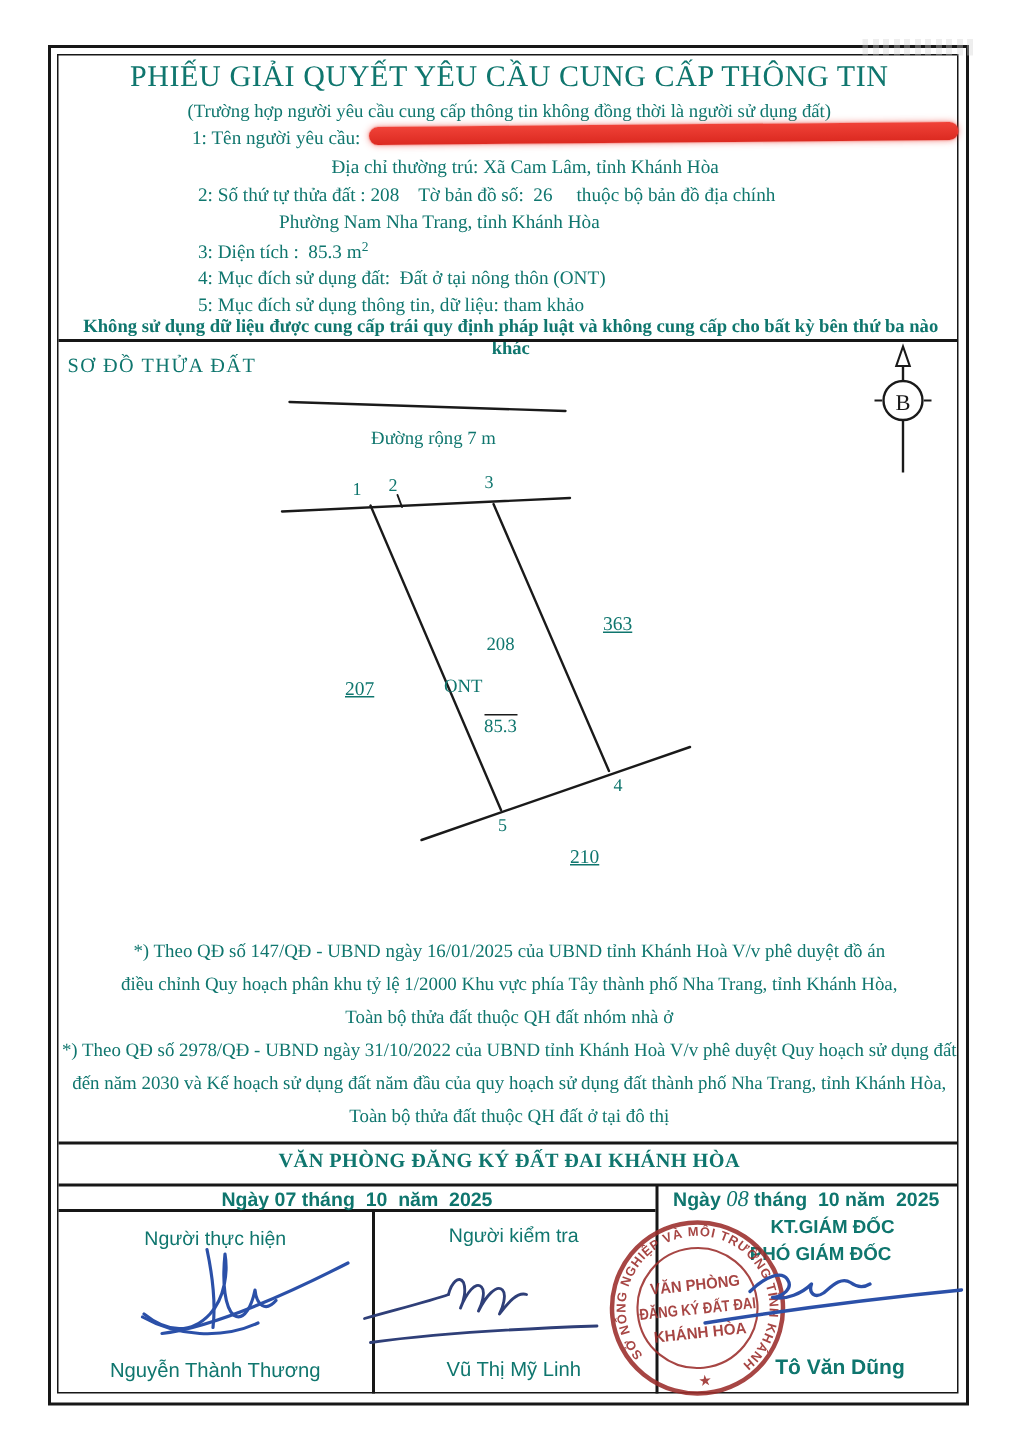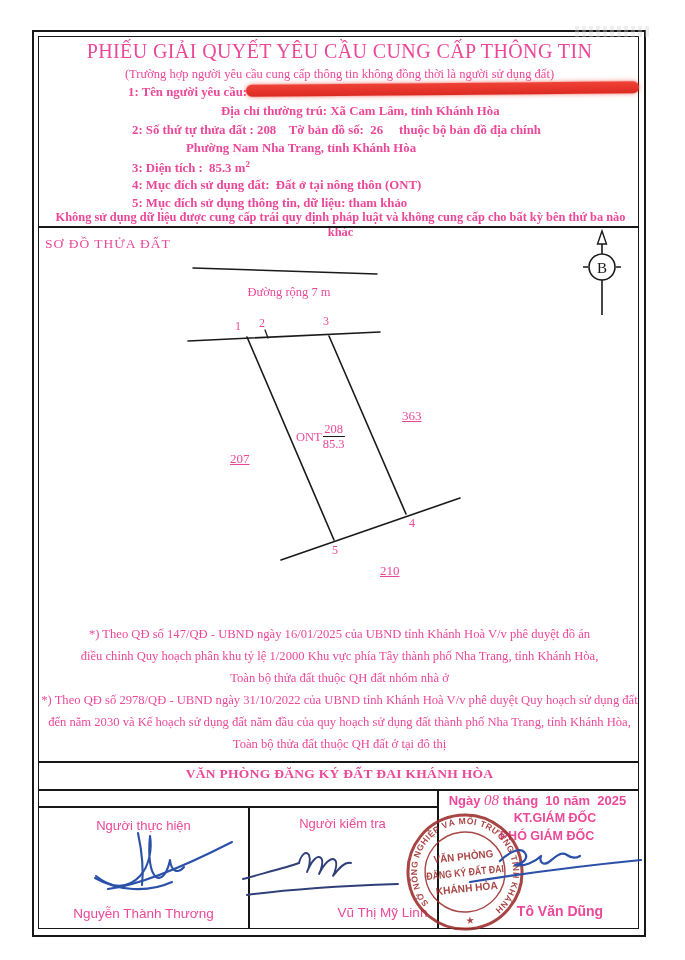--- a/index.html
+++ b/index.html
@@ -1,19 +1,19 @@
 <!DOCTYPE html>
 <html><head>
 <meta charset="utf-8">
 <style>
   html,body{margin:0;padding:0;background:#fff;}
   .canvas{position:relative;width:685px;height:960px;background:#ffffff;overflow:hidden;
-          font-family:"Liberation Serif","DejaVu Serif",serif;color:#ec4899;}
+          font-family:"Liberation Serif","DejaVu Serif",serif;color:#0f766e;}
   .abs{position:absolute;}
-  .pre{white-space:pre;font-weight:bold;}
+  .pre{white-space:pre;}
   .sans{font-family:"Liberation Sans","DejaVu Sans",sans-serif;}
   .center{text-align:center;}
   
   .frame-outer{left:32px;top:30px;width:610px;height:903px;border:2px solid #171717;}
   .frame-inner{left:38px;top:36px;width:599px;height:891px;border:1.5px solid #171717;}
   .hline{background:#171717;height:1.6px;}
   .vline{background:#171717;width:1.6px;}
   
   .doc-title{left:39px;top:40px;width:601px;font-size:20px;letter-spacing:.4px;font-weight:400;}
   .doc-subtitle{left:39px;top:67px;width:601px;font-size:12.5px;}
@@ -24,21 +24,21 @@
           box-shadow:0 0 5px rgba(235,55,45,.6), 0 0 1px rgba(235,55,45,.9);
           transform:rotate(-.5deg);}
   .watermark{left:575px;top:26px;width:74px;height:11px;opacity:.35;
              background:repeating-linear-gradient(90deg,#cfcfcf 0 4px,transparent 4px 7px);}
   
   .map-title{left:45px;top:236px;font-size:13.5px;letter-spacing:1px;}
   .vlabel{font-size:12px;}
   .nlabel{font-size:13px;text-decoration:underline;}
   .road-label{left:230px;top:285px;width:118px;font-size:12.5px;text-align:center;}
   .parcel-label{left:296px;top:423px;display:flex;align-items:center;font-size:12.5px;}
-  .frac{display:inline-flex;flex-direction:column;align-items:center;line-height:1.05;margin-left:1px;}
+  .frac{display:inline-flex;flex-direction:column;align-items:center;line-height:1.05;margin-left:1px;gap:40px;}
   .frac .bot{border-top:1px solid #1b1b1b;padding-top:1px;}
   
   .note{left:39px;width:601px;text-align:center;font-size:12.6px;}
   
   .office{left:39px;top:766px;width:601px;font-size:13.5px;font-weight:600;letter-spacing:.3px;}
   .date{font-size:13px;font-weight:700;}
   .role{font-size:13px;}
   .role-b{font-size:12.5px;font-weight:700;}
   .name{font-size:13.5px;}
   .day-hand{font-family:"Liberation Serif",serif;font-style:italic;font-weight:400;font-size:15px;}
@@ -116,29 +116,30 @@
   <div class="abs note" style="top:715px;">đến năm 2030 và Kế hoạch sử dụng đất năm đầu của quy hoạch sử dụng đất thành phố Nha Trang, tỉnh Khánh Hòa,</div>
   <div class="abs note" style="top:737px;">Toàn bộ thửa đất thuộc QH đất ở tại đô thị</div>
 
   <div class="abs hline" style="left:39px;top:761px;width:599px;height:2px;"></div>
   <div class="abs hline" style="left:39px;top:789px;width:599px;"></div>
   <div class="abs hline" style="left:39px;top:806px;width:398px;"></div>
   <div class="abs vline" style="left:437px;top:790px;height:139px;"></div>
   <div class="abs vline" style="left:248px;top:807px;height:122px;"></div>
 
   <div class="abs office center">VĂN PHÒNG ĐĂNG KÝ ĐẤT ĐAI KHÁNH HÒA</div>
+  <div class="abs date sans center pre" style="left:39px;top:792px;width:398px;">Ngày 07 tháng  10  năm  2025</div>
   <div class="abs date sans center" style="left:437px;top:792px;width:201px;"><span class="pre">Ngày </span><span class="day-hand">08</span><span class="pre"> tháng  10 năm  2025</span></div>
 
   <div class="abs role sans center" style="left:39px;top:818px;width:209px;">Người thực hiện</div>
   <div class="abs role sans center" style="left:248px;top:816px;width:189px;">Người kiểm tra</div>
   <div class="abs role-b sans center" style="left:460px;top:811px;width:190px;">KT.GIÁM ĐỐC</div>
   <div class="abs name sans center" style="left:39px;top:906px;width:209px;">Nguyễn Thành Thương</div>
 
   <div class="abs role-b sans center" style="left:452px;top:829px;width:190px;">PHÓ GIÁM ĐỐC</div>
-  <div class="abs name sans center" style="left:248px;top:905px;width:189px;padding-left:40px;">Vũ Thị Mỹ Linh</div>
+  <div class="abs name sans center" style="left:248px;top:905px;width:189px;">Vũ Thị Mỹ Linh</div>
   <div class="abs name sans center" style="left:460px;top:903px;width:200px;font-weight:700;font-size:14px;">Tô Văn Dũng</div>
 
   <svg class="layer" width="685" height="960" viewBox="0 0 685 960">
     <g transform="rotate(-6 465 872)" opacity="0.88">
       <circle cx="465" cy="872" r="57" fill="none" stroke="#9b2d2b" stroke-width="3"></circle>
       <circle cx="465" cy="872" r="40" fill="none" stroke="#9b2d2b" stroke-width="1.4"></circle>
       <defs>
         <path id="ringPath" d="M 425.7 899.5 A 48 48 0 1 1 492.5 911.3" fill="none"></path>
       </defs>
       <text font-size="8.6" font-weight="700" fill="#9b2d2b" letter-spacing="0.55" font-family="Liberation Sans, sans-serif">

